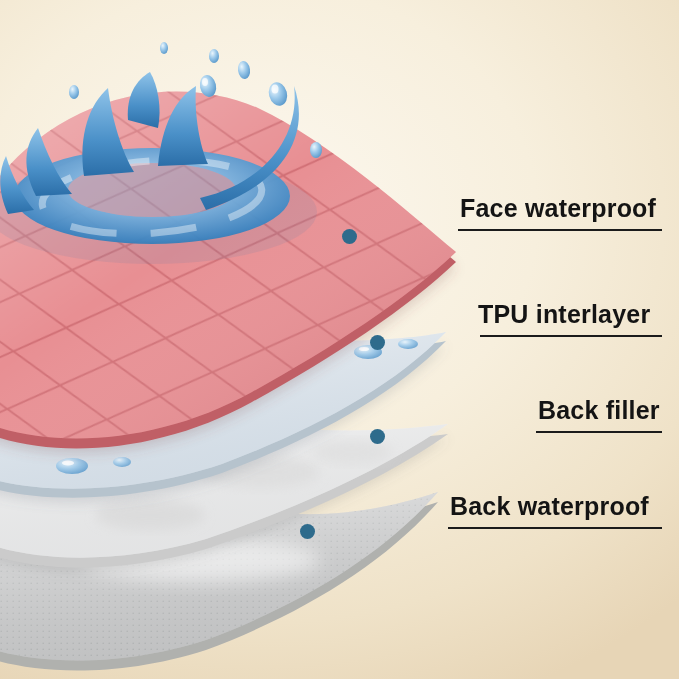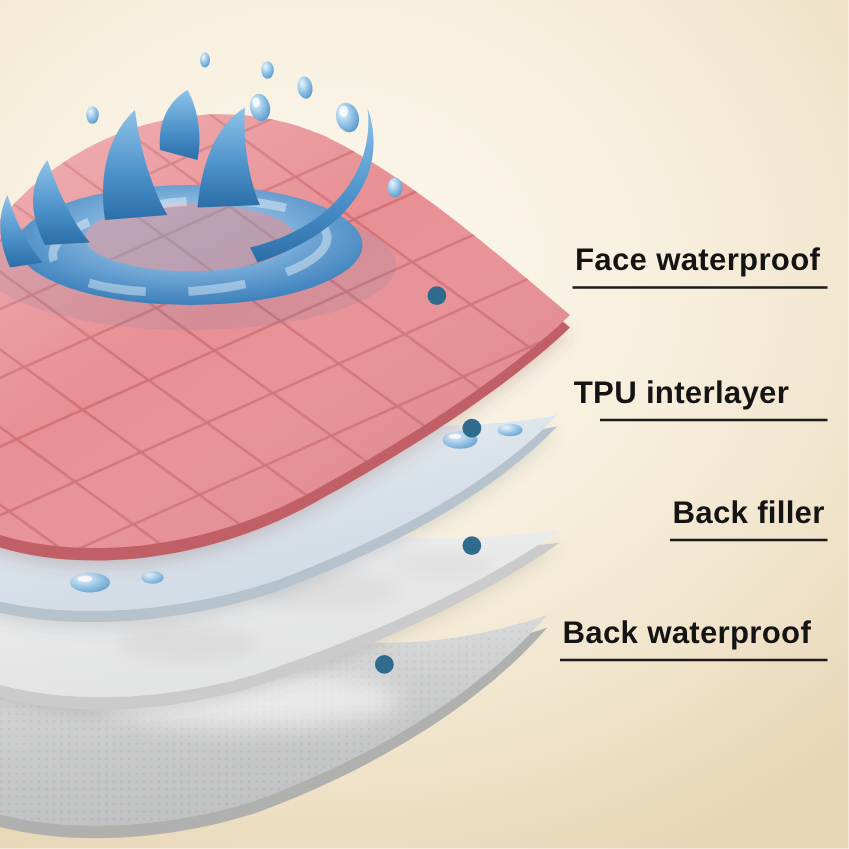--- a/index.html
+++ b/index.html
@@ -182,21 +182,21 @@
 
   <div>
     <div class="callout-dot" style="left:342px; top:229px;"></div>
     <div class="callout-line" style="left:458px; top:229px; width:204px;"></div>
     <div class="callout-label" style="left:460px; top:194px;">Face waterproof</div>
   </div>
 
   <div>
     <div class="callout-dot" style="left:370px; top:335px;"></div>
     <div class="callout-line" style="left:480px; top:335px; width:182px;"></div>
-    <div class="callout-label" style="left:459px; top:300px;">TPU interlayer</div>
+    <div class="callout-label" style="left:478px; top:300px;">TPU interlayer</div>
   </div>
 
   <div>
     <div class="callout-dot" style="left:370px; top:429px;"></div>
     <div class="callout-line" style="left:536px; top:431px; width:126px;"></div>
     <div class="callout-label" style="left:538px; top:396px;">Back filler</div>
   </div>
 
   <div>
     <div class="callout-dot" style="left:300px; top:524px;"></div>

